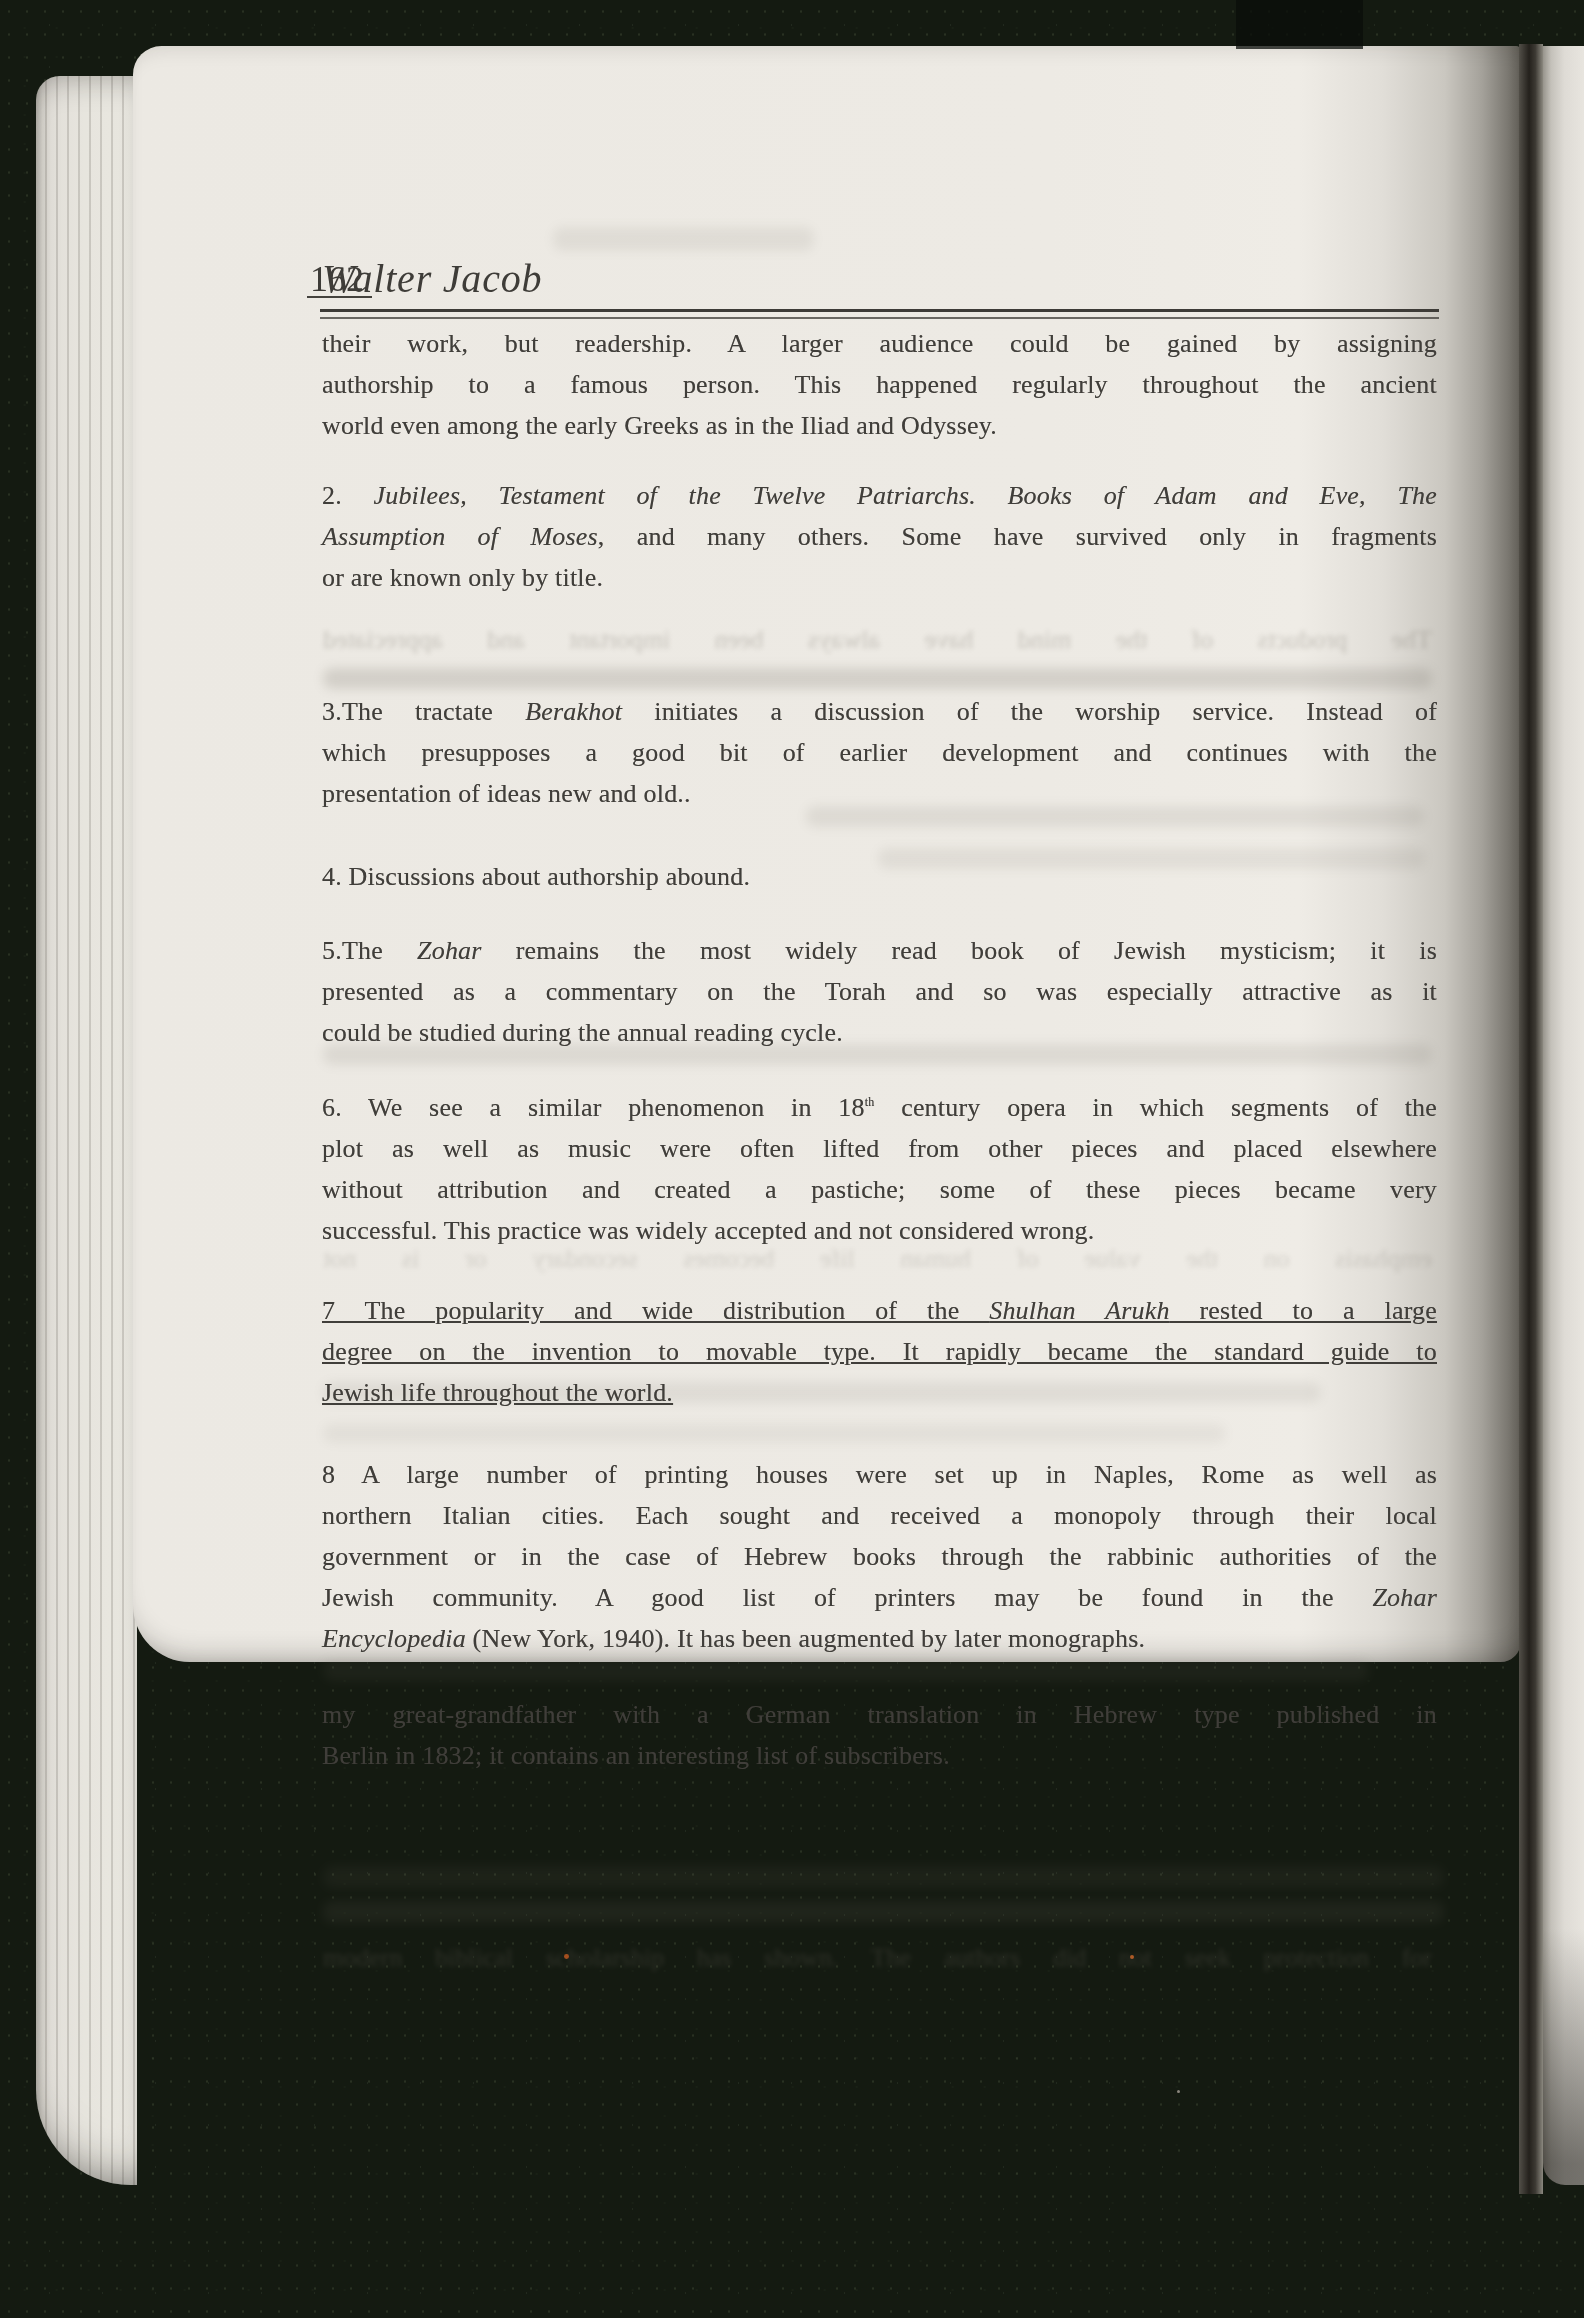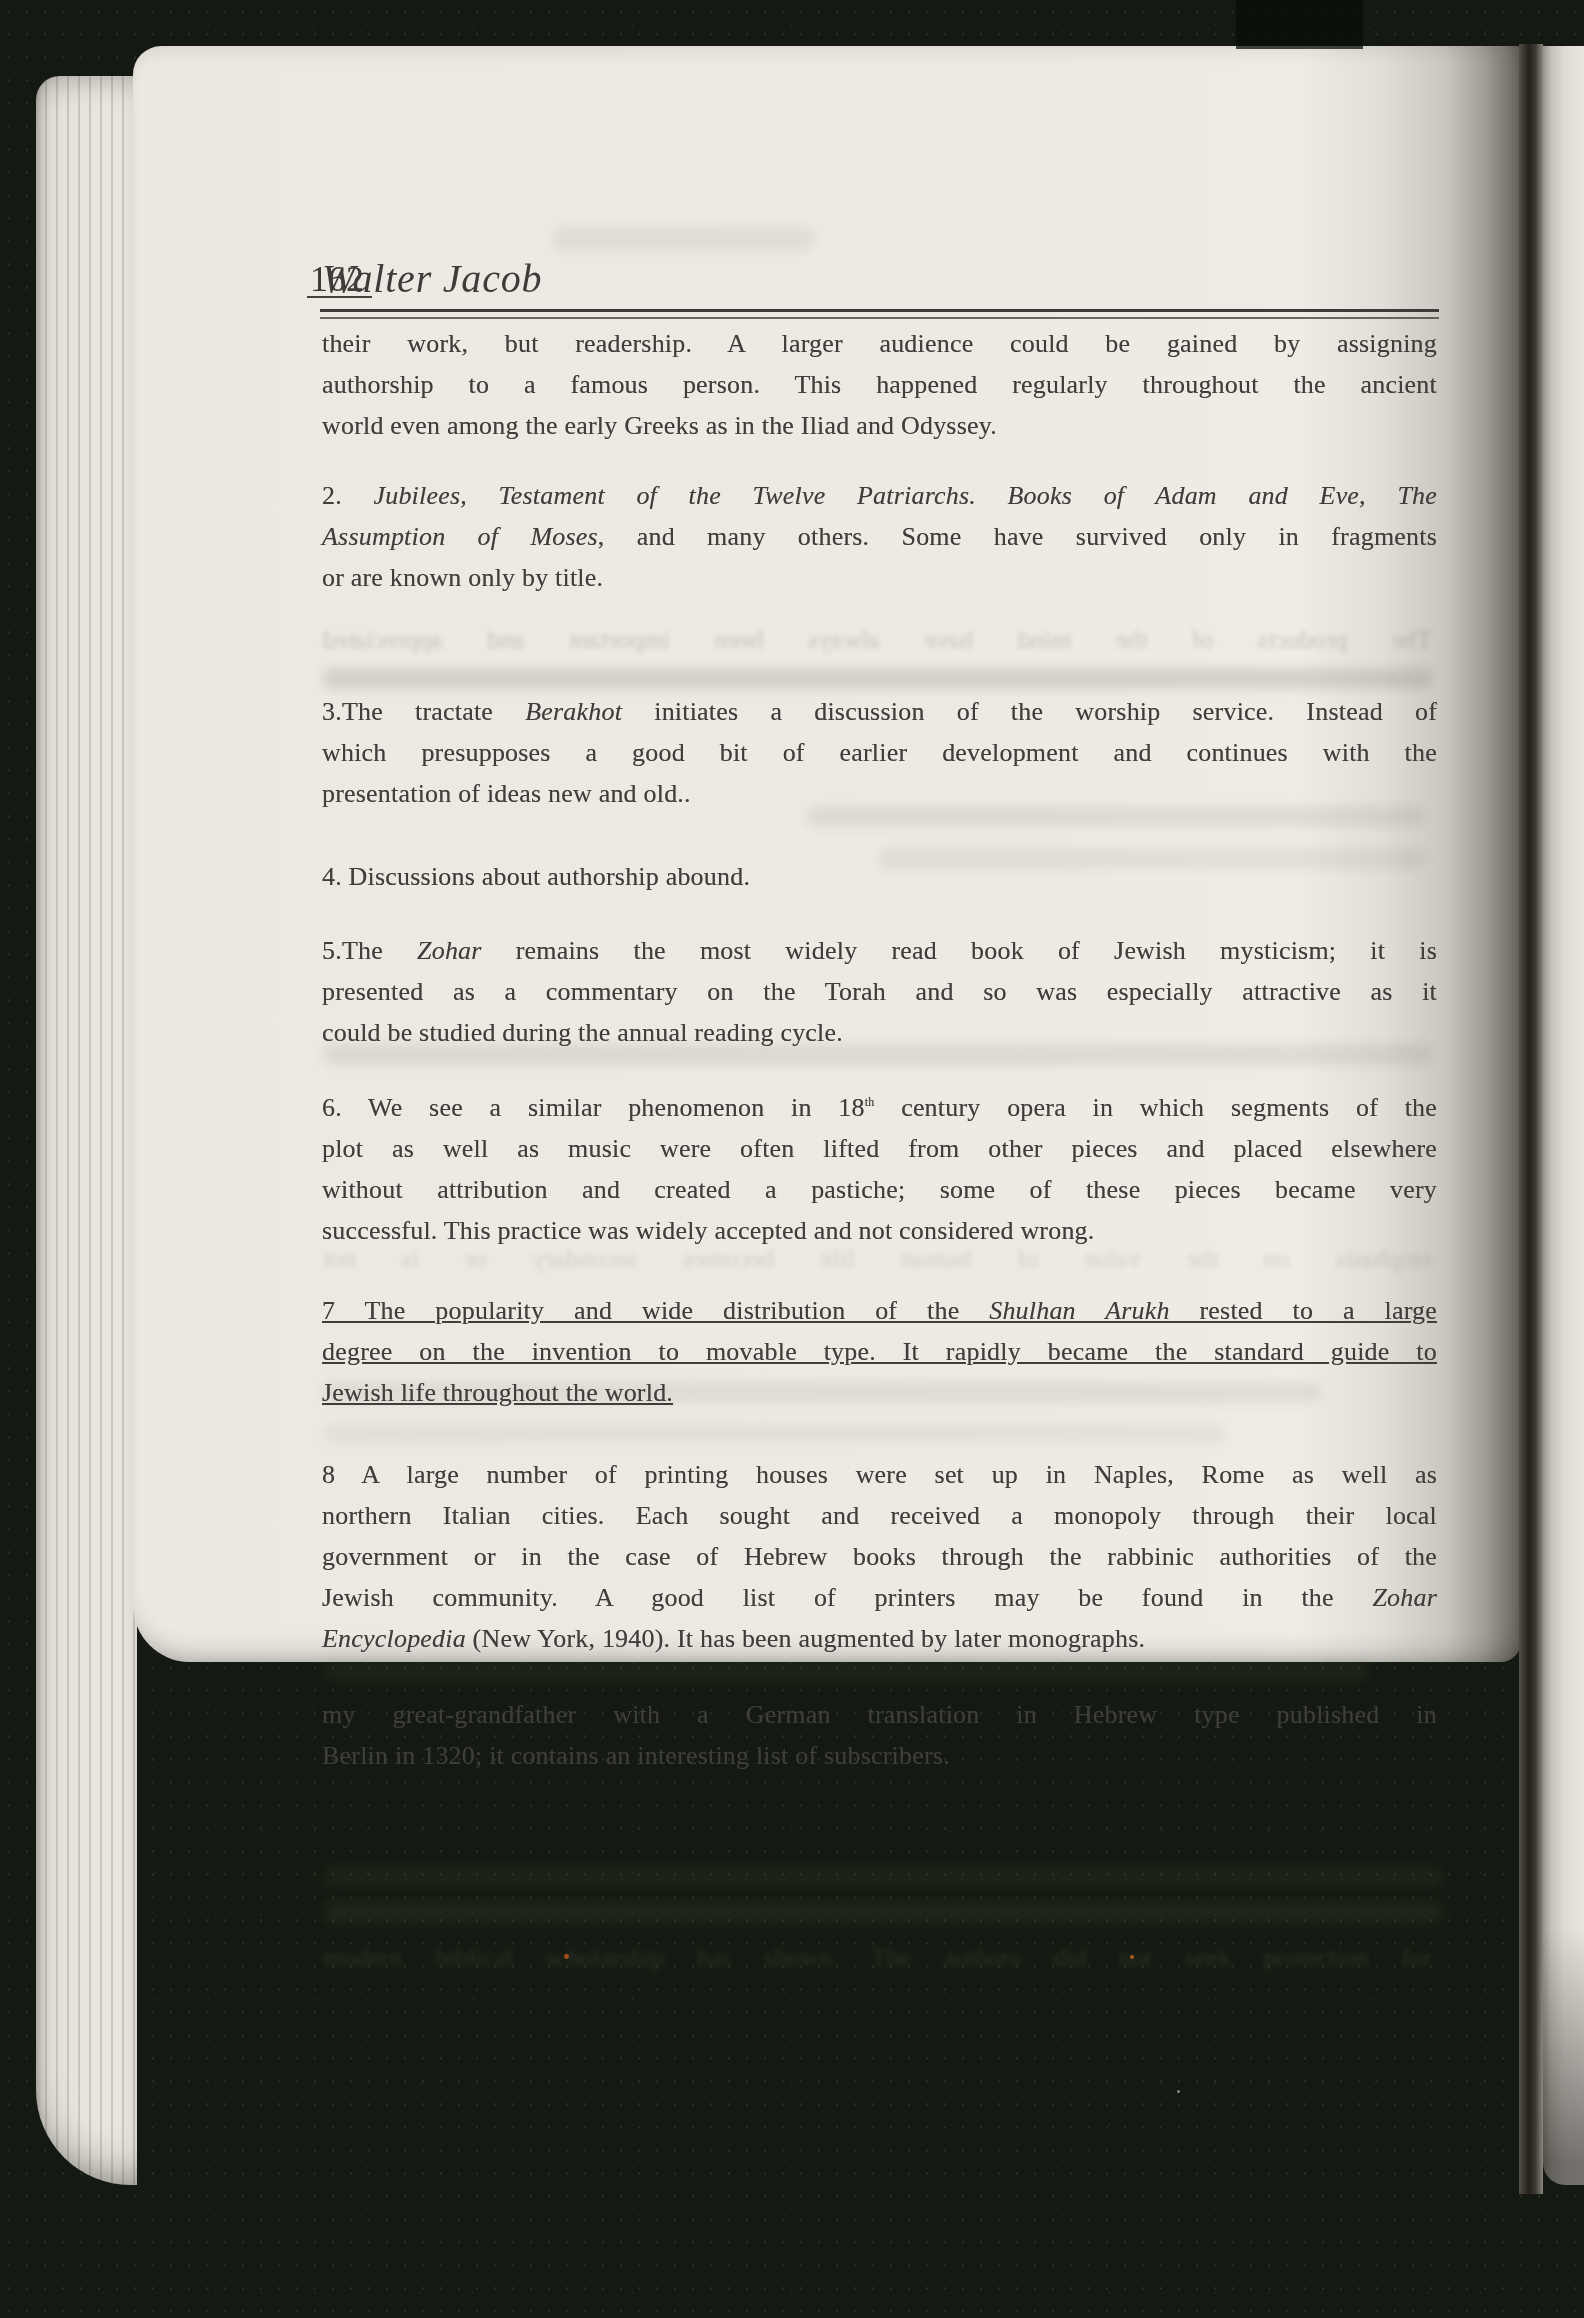--- a/index.html
+++ b/index.html
@@ -176,21 +176,21 @@
         </div>
         <div class="para" style="top: 1408px;">
           <div class="tline"><span>8 A large number of printing houses were set up in Naples, Rome as well as</span></div>
           <div class="tline"><span>northern Italian cities.  Each sought and received a monopoly through their local</span></div>
           <div class="tline"><span>government or in the case of Hebrew books through the rabbinic authorities of the</span></div>
           <div class="tline"><span>Jewish community.    A good list of printers may be found in the </span><span class="seg-italic">Zohar</span></div>
           <div class="tline last"><span class="seg-italic">Encyclopedia</span><span> (New York, 1940).  It has been augmented by later monographs.</span></div>
         </div>
         <div class="para" style="top: 1648px;">
           <div class="tline"><span>my great-grandfather with a German translation in Hebrew type  published in</span></div>
-          <div class="tline last"><span>Berlin in 1320; it contains an interesting list of subscribers.</span></div>
+          <div class="tline last"><span>Berlin in 1832; it contains an interesting list of subscribers.</span></div>
         </div>
       </div>
 
     <div id="speck-layer">
         <div class="speck" style="left: 431px; top: 1908px; width: 4.8px; height: 4.8px; background: rgb(163, 78, 30);"></div>
         <div class="speck" style="left: 997px; top: 1909px; width: 4px; height: 4px; background: rgb(173, 90, 38);"></div>
         <div class="speck" style="left: 1044px; top: 2044px; width: 3.2px; height: 3.2px; background: rgb(138, 134, 126);"></div>
       </div>
   </div>
 

